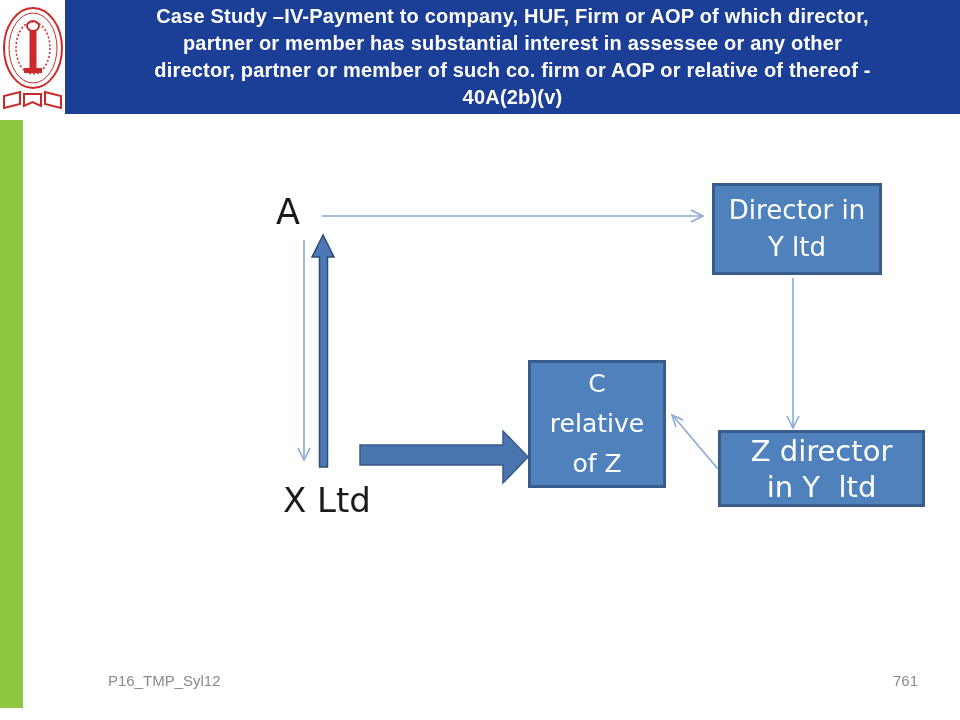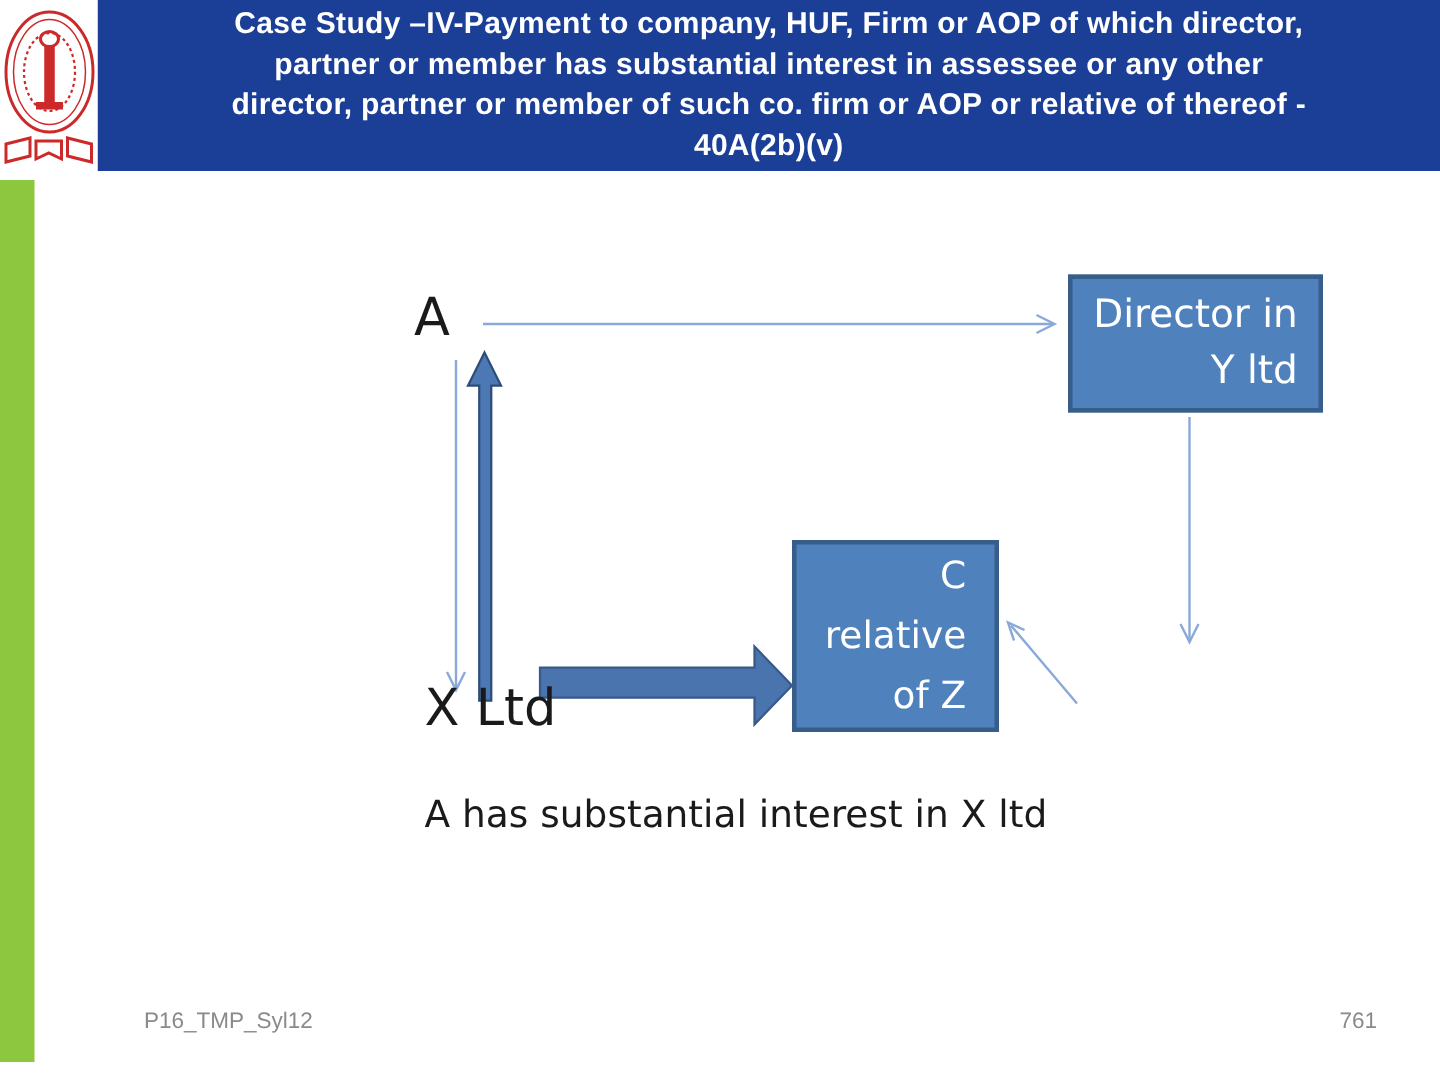--- a/index.html
+++ b/index.html
@@ -17,41 +17,41 @@
     color:#ffffff;font-weight:bold;font-size:20px;line-height:27px;
     text-align:center;white-space:pre-wrap;letter-spacing:.2px;
   }
   .logo-panel{position:absolute;left:0;top:0;width:65px;height:120px;background:#ffffff;}
   
   .green-stripe{position:absolute;left:0;top:120px;width:23px;height:588px;}
   
   .arrow-layer{position:absolute;left:0;top:0;width:960px;height:720px;pointer-events:none;}
   .node-label{position:absolute;color:#1a1a1a;font-family:"DejaVu Sans",sans-serif;}
   .label-a{left:276px;top:192px;font-size:35px;}
-  .label-x{left:283px;top:452px;font-size:34px;}
+  .label-x{left:283px;top:480px;font-size:34px;}
   .dbox{
     position:absolute;box-sizing:border-box;background:#4f81bd;border:3px solid #385d8a;
-    color:#ffffff;display:flex;align-items:center;justify-content:center;text-align:right;
+    color:#ffffff;display:flex;align-items:center;justify-content:center;text-align:center;
     white-space:pre-wrap;font-family:"DejaVu Sans",sans-serif;
   }
   .box-director{left:712px;top:183px;width:170px;height:92px;font-size:26px;line-height:37px;}
   .box-c{left:528px;top:360px;width:138px;height:128px;font-size:25px;line-height:40px;}
   .box-z{left:718px;top:430px;width:207px;height:77px;font-size:29px;line-height:36px;}
   
   .notes{
     position:absolute;left:283px;top:528px;width:600px;color:#1a1a1a;
     font-family:"DejaVu Sans",sans-serif;font-size:25px;line-height:30px;
   }
   .note-line{white-space:pre-wrap;margin:0 0 2px 0;}
   
   .footer-text{
     position:absolute;top:672px;color:#8a8a8a;font-size:15px;
     font-family:"Liberation Sans",sans-serif;
   }
-  .footer-left{left:96px;}
+  .footer-left{left:108px;}
   .footer-center{left:303px;}
   .footer-right{left:893px;}
 </style>
 </head>
 <body>
 
 <div class="slide">
 
   <div class="header-bar">
     <div class="header-title">Case Study –IV-Payment to company, HUF, Firm or AOP of which director,
@@ -95,23 +95,24 @@
     <path d="M360,445 L503,445 L503,431 L528,457 L503,483 L503,465 L360,465 Z" fill="#4a74ae" stroke="#38598a" stroke-width="1.5"></path>
   </svg>
 
   <div class="node-label label-a">A</div>
 
   <div class="dbox box-director">Director in
 Y ltd</div>
   <div class="dbox box-c">C
 relative
 of Z</div>
+  <div class="dbox box-z">Z director
+in Y  ltd</div>
 
   <div class="node-label label-x">X Ltd</div>
 
   <div class="notes">
-    <p class="note-line">A has substantial interest in X ltd</p>
   </div>
 
   <div class="footer-text footer-left">P16_TMP_Syl12</div>
   <div class="footer-text footer-right">761</div>
 
 </div>
 
 </body></html>

